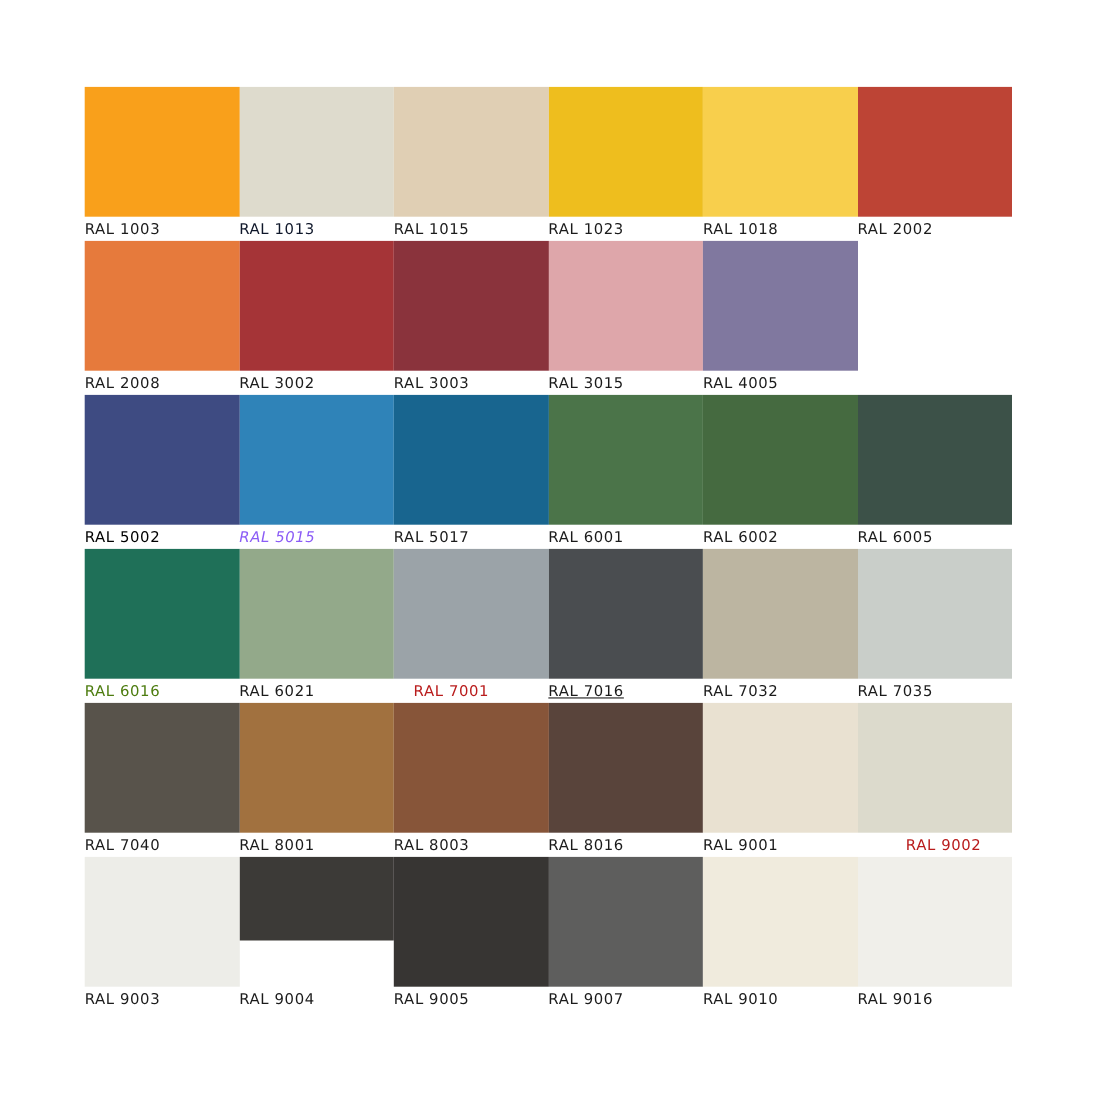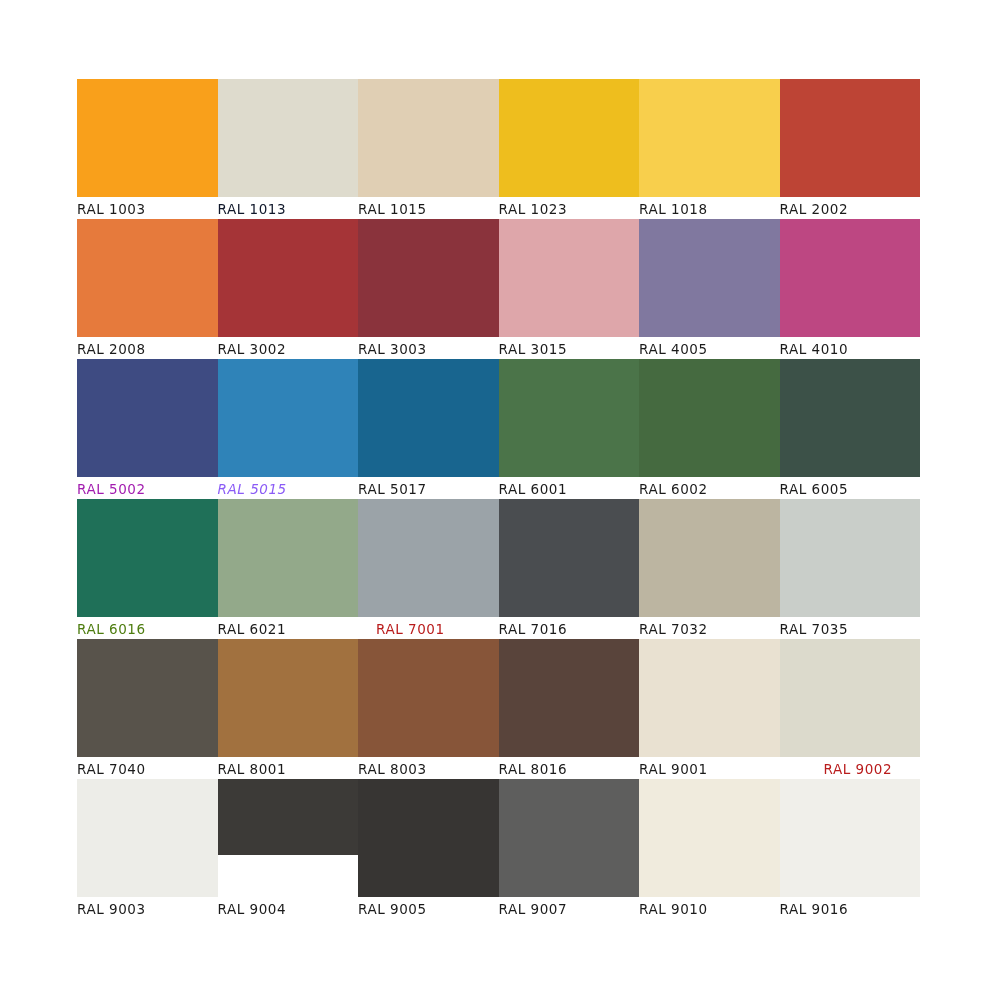--- a/index.html
+++ b/index.html
@@ -111,29 +111,25 @@
           <div class="swatch-label" style="color: rgb(27, 27, 27);">RAL 3003</div>
         </div>
         <div class="swatch-cell">
           <div class="swatch-chip" style="background-color: rgb(222, 166, 170);"></div>
           <div class="swatch-label" style="color: rgb(27, 27, 27);">RAL 3015</div>
         </div>
         <div class="swatch-cell">
           <div class="swatch-chip" style="background-color: rgb(128, 120, 159);"></div>
           <div class="swatch-label" style="color: rgb(27, 27, 27);">RAL 4005</div>
         </div>
-        <div class="swatch-cell">
-          <div class="swatch-chip" style="background-color: rgb(189, 71, 130);"></div>
-          <div class="swatch-label" style="color: rgb(27, 27, 27);">RAL 4010</div>
-        </div>
       </div>
       <div class="swatch-row">
         <div class="swatch-cell">
           <div class="swatch-chip" style="background-color: rgb(62, 75, 130);"></div>
-          <div class="swatch-label" style="color: #a21caf;">RAL 5002</div>
+          <div class="swatch-label" style="color: #000000;">RAL 5002</div>
         </div>
         <div class="swatch-cell">
           <div class="swatch-chip" style="background-color: rgb(47, 131, 184);"></div>
           <div class="swatch-label" style="color: #8b5cf6; font-style: italic;">RAL 5015</div>
         </div>
         <div class="swatch-cell">
           <div class="swatch-chip" style="background-color: rgb(24, 101, 143);"></div>
           <div class="swatch-label" style="color: rgb(27, 27, 27);">RAL 5017</div>
         </div>
         <div class="swatch-cell">
@@ -157,21 +153,21 @@
         <div class="swatch-cell">
           <div class="swatch-chip" style="background-color: rgb(147, 169, 138);"></div>
           <div class="swatch-label" style="color: rgb(27, 27, 27);">RAL 6021</div>
         </div>
         <div class="swatch-cell">
           <div class="swatch-chip" style="background-color: rgb(155, 163, 168);"></div>
           <div class="swatch-label" style="color: #b91c1c; margin-left: 18px;">RAL 7001</div>
         </div>
         <div class="swatch-cell">
           <div class="swatch-chip" style="background-color: rgb(74, 77, 80);"></div>
-          <div class="swatch-label" style="color: rgb(27, 27, 27);">RAL 7016</div>
+          <div class="swatch-label" style="color: rgb(27, 27, 27); text-decoration: underline;">RAL 7016</div>
         </div>
         <div class="swatch-cell">
           <div class="swatch-chip" style="background-color: rgb(188, 181, 161);"></div>
           <div class="swatch-label" style="color: rgb(27, 27, 27);">RAL 7032</div>
         </div>
         <div class="swatch-cell">
           <div class="swatch-chip" style="background-color: rgb(201, 206, 201);"></div>
           <div class="swatch-label" style="color: rgb(27, 27, 27);">RAL 7035</div>
         </div>
       </div>

